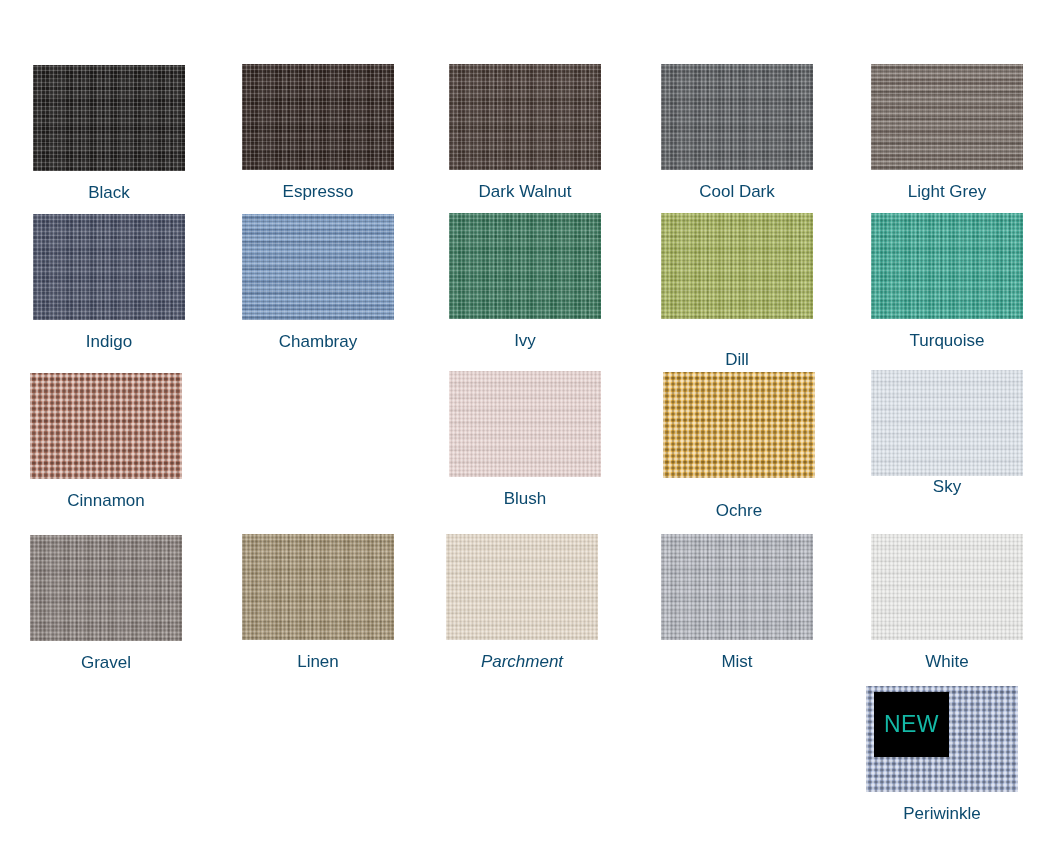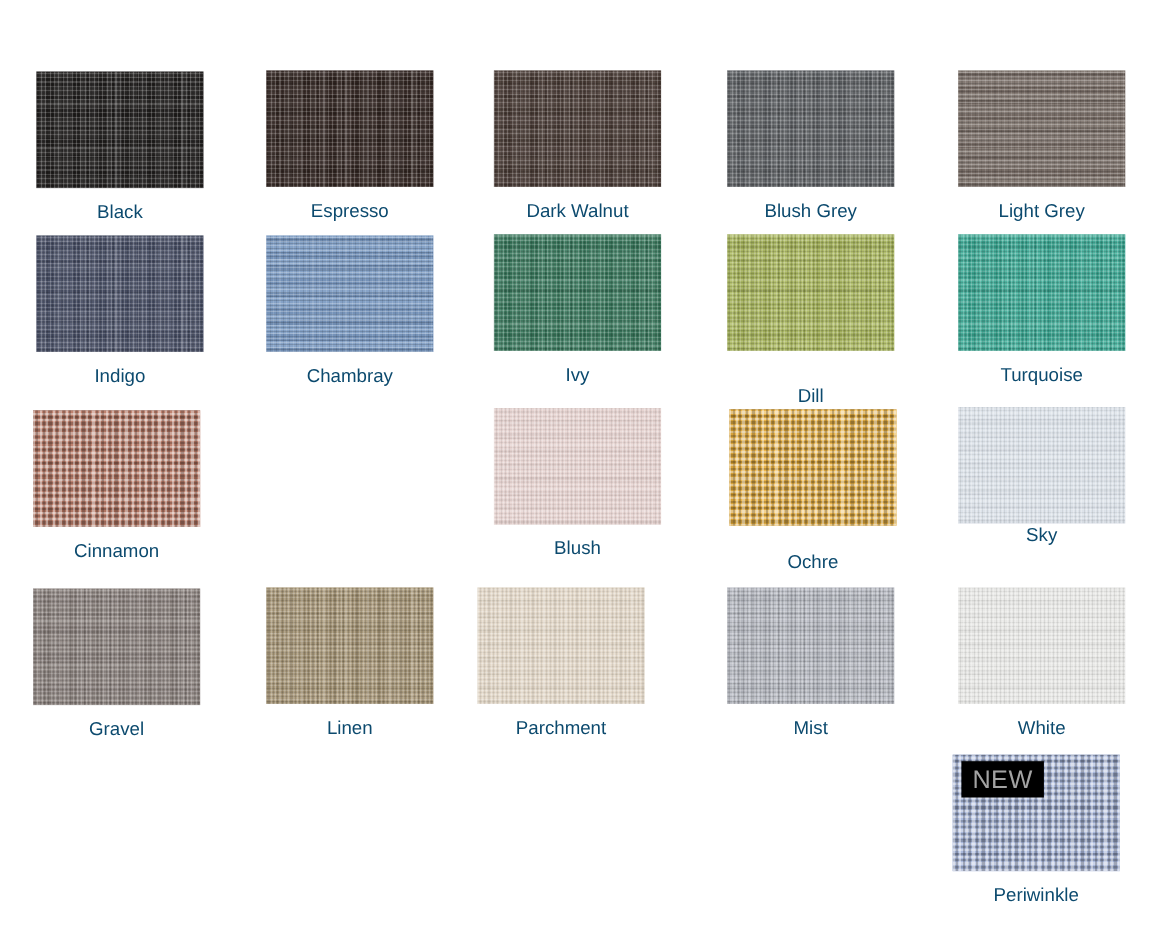--- a/index.html
+++ b/index.html
@@ -176,25 +176,25 @@
         rgba(255,255,255,0.08) 16px,
         rgba(255,255,255,0.08) 25px);
   }
 
   
   .new-badge {
     position: absolute;
     left: 8px;
     top: 6px;
     background: #000000;
-    color: #a3a3a3;
+    color: #14b8a6;
     font-size: 23px;
     line-height: 33px;
     height: 33px;
-    padding: 0 10px;
+    padding: 16px 10px;
     letter-spacing: 0.4px;
     font-family: "Liberation Sans", "DejaVu Sans", sans-serif;
     z-index: 3;
     white-space: nowrap;
   }
 
   
   .swatch-label {
     width: 152px;
     text-align: center;
@@ -224,21 +224,21 @@
     <div class="swatch-cell" style="left: 449px; top: 64px; width: 152px;">
       <div class="swatch-chip" style="width: 152px; height: 106px; background-color: rgb(74, 60, 54);">
         <div class="weave"></div>
       </div>
       <div class="swatch-label" style="width: 152px;">Dark Walnut</div>
     </div>
     <div class="swatch-cell" style="left: 661px; top: 64px; width: 152px;">
       <div class="swatch-chip" style="width: 152px; height: 106px; background-color: rgb(94, 97, 101);">
         <div class="weave"></div>
       </div>
-      <div class="swatch-label" style="width: 152px;">Blush Grey</div>
+      <div class="swatch-label" style="width: 152px;">Cool Dark</div>
     </div>
     <div class="swatch-cell" style="left: 871px; top: 64px; width: 152px;">
       <div class="swatch-chip streak" style="width: 152px; height: 106px; background-color: rgb(122, 111, 104);">
         <div class="weave"></div>
       </div>
       <div class="swatch-label" style="width: 152px;">Light Grey</div>
     </div>
     <div class="swatch-cell" style="left: 33px; top: 214px; width: 152px;">
       <div class="swatch-chip" style="width: 152px; height: 106px; background-color: rgb(74, 81, 104);">
         <div class="weave"></div>
@@ -298,21 +298,21 @@
         <div class="weave"></div>
       </div>
       <div class="swatch-label" style="width: 152px;">Gravel</div>
     </div>
     <div class="swatch-cell" style="left: 242px; top: 534px; width: 152px;">
       <div class="swatch-chip" style="width: 152px; height: 106px; background-color: rgb(169, 152, 120);">
         <div class="weave"></div>
       </div>
       <div class="swatch-label" style="width: 152px;">Linen</div>
     </div>
-    <div class="swatch-cell" style="left: 434px; top: 534px; width: 152px;">
+    <div class="swatch-cell" style="left: 446px; top: 534px; width: 152px; font-style: italic;">
       <div class="swatch-chip fine" style="width: 152px; height: 106px; background-color: rgb(226, 215, 199);">
         <div class="weave"></div>
       </div>
       <div class="swatch-label" style="width: 152px;">Parchment</div>
     </div>
     <div class="swatch-cell" style="left: 661px; top: 534px; width: 152px;">
       <div class="swatch-chip" style="width: 152px; height: 106px; background-color: rgb(185, 188, 196);">
         <div class="weave"></div>
       </div>
       <div class="swatch-label" style="width: 152px;">Mist</div>

